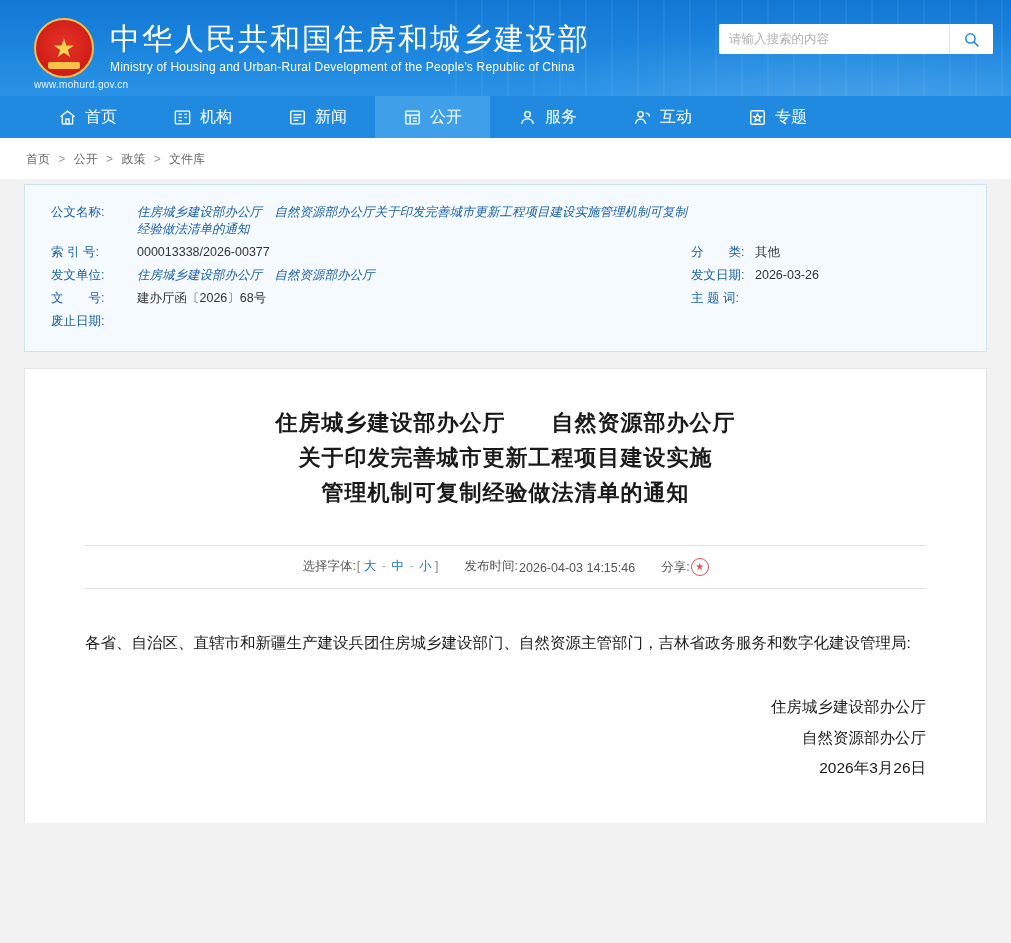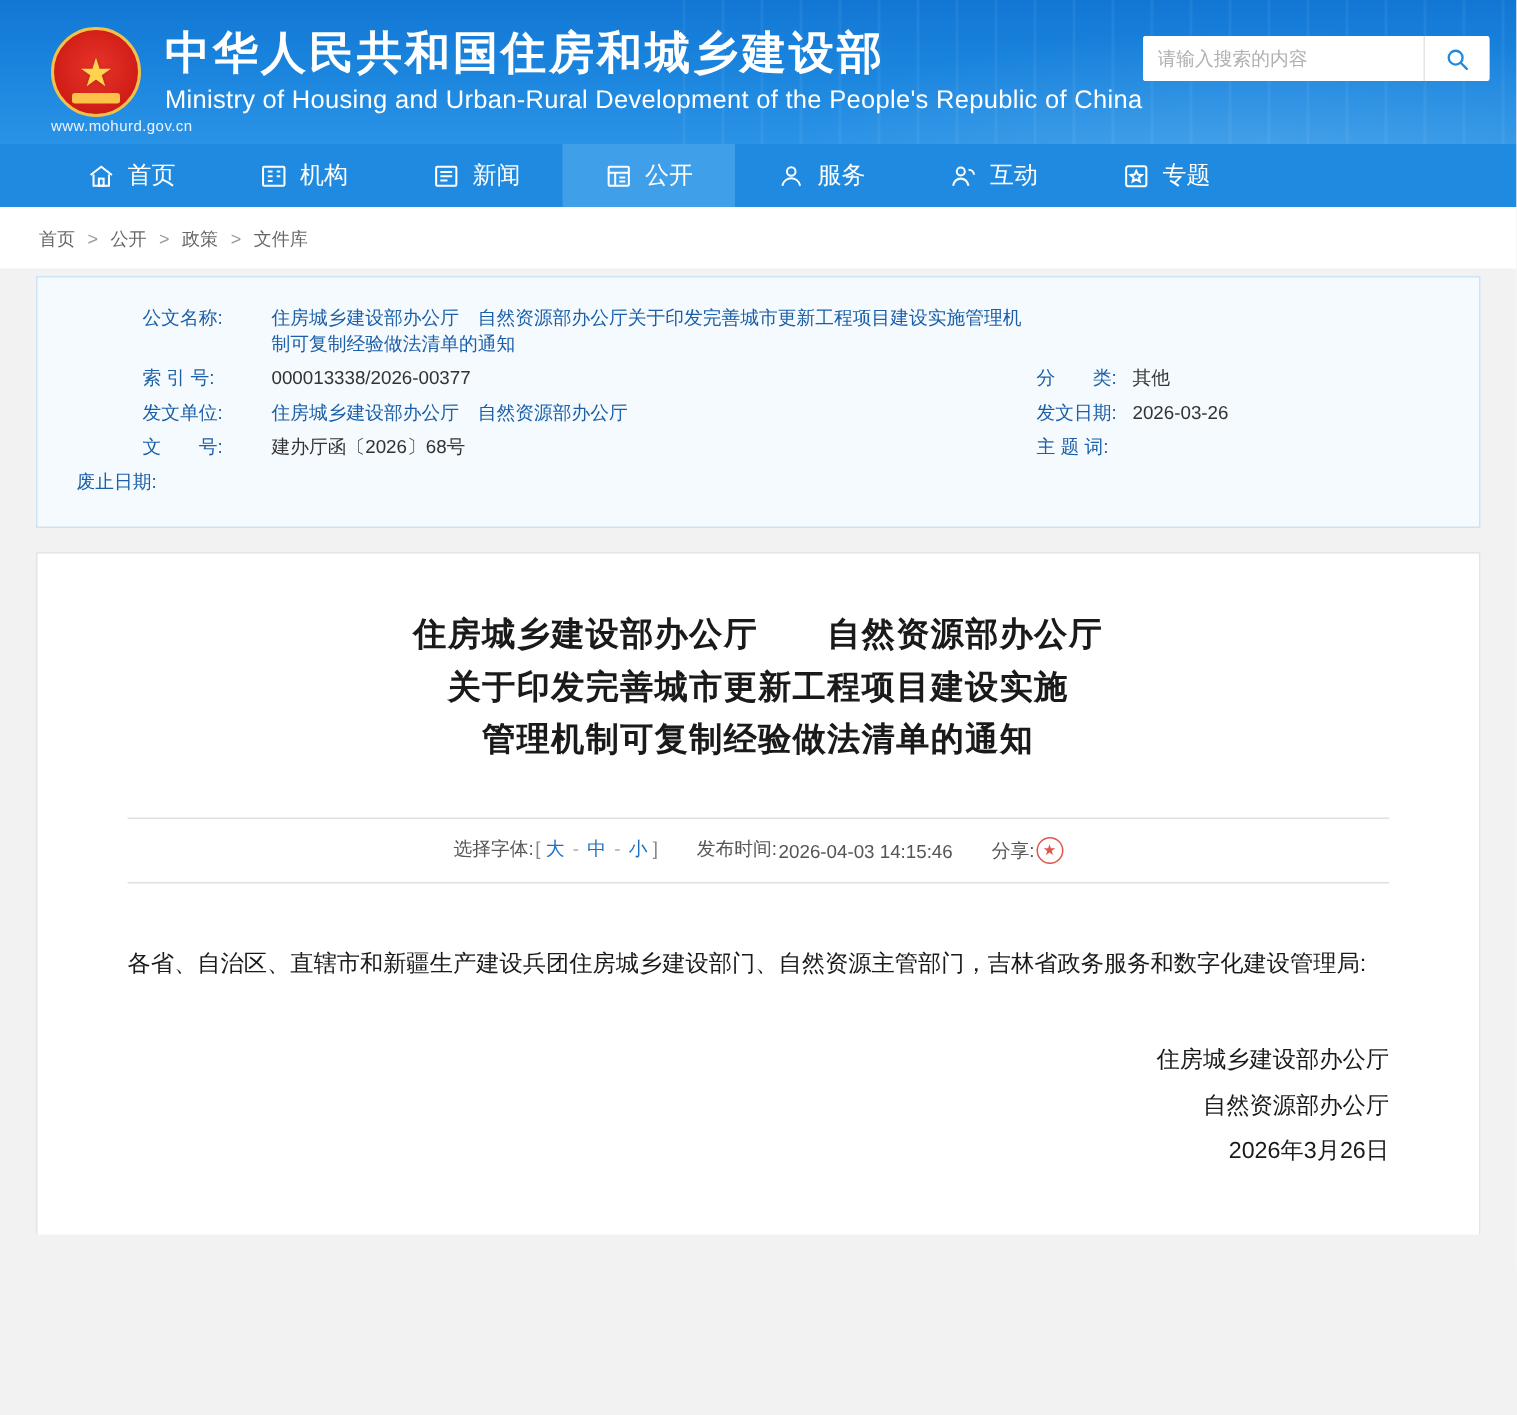--- a/index.html
+++ b/index.html
@@ -64,27 +64,27 @@
     border-radius: 2px;
     opacity: .9;
   }
   .title-block {
     margin-left: 16px;
     color: #fff;
     flex: 0 1 auto;
   }
   .title-cn {
     font-size: 30px;
-    font-weight: bold;
+    font-weight: normal;
     letter-spacing: 2px;
     line-height: 1.15;
     white-space: nowrap;
   }
   .title-en {
-    font-size: 17px;
+    font-size: 12px;
     letter-spacing: .2px;
     margin-top: 4px;
     white-space: nowrap;
   }
   .site-url {
     position: absolute;
     left: 34px;
     bottom: 6px;
     font-size: 10px;
     color: #eaf4ff;
@@ -173,27 +173,27 @@
     display: flex;
     align-items: baseline;
     flex: 0 0 auto;
   }
   .meta-col.left { width: 640px; }
   .meta-label {
     color: #1b5fa8;
     white-space: nowrap;
     flex: 0 0 auto;
   }
-  .meta-label.w5 { width: 82px; margin-left: 44px; }
+  .meta-label.w5 { width: 82px; }
   .meta-label.w4 { width: 60px; }
   .meta-value {
     color: #333;
     margin-left: 4px;
   }
-  .meta-value.blue { color: #1b5fa8; }
+  .meta-value.blue { color: #1b5fa8; font-style: italic; }
 
   
   .article {
     margin: 16px 24px 0 24px;
     background: #ffffff;
     border: 1px solid #e4e4e4;
     border-bottom: none;
     padding: 36px 60px 40px 60px;
     min-height: 250px;
   }

